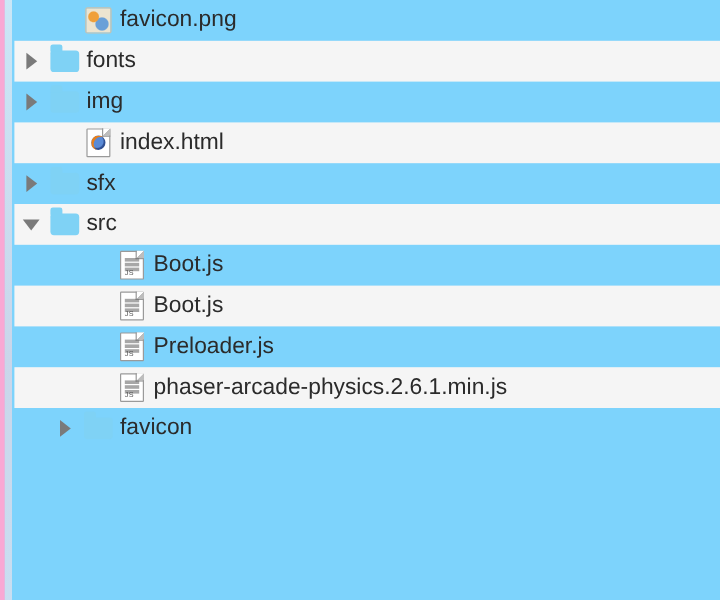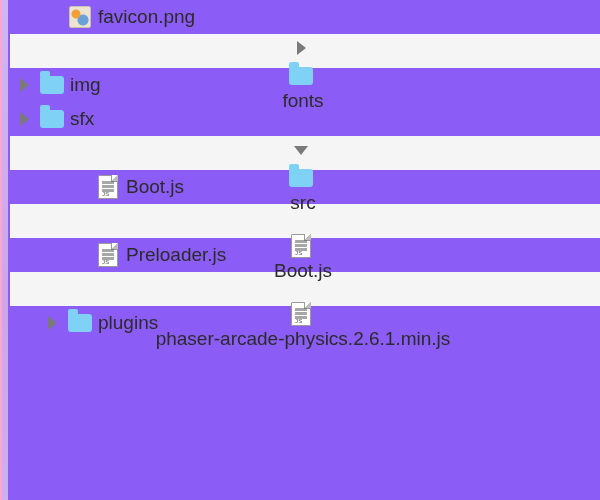--- a/index.html
+++ b/index.html
@@ -7,36 +7,36 @@
     width: 600px; height: 500px;
     font-family: -apple-system, "Helvetica Neue", Arial, sans-serif;
     font-size: 19px;
     color: #2b2b2b;
     background: #fff;
     overflow: hidden;
   }
   .panel {
     position: relative;
     width: 600px; height: 500px;
-    border-left: 2px solid #f9a8d4;
-    background: #8b5cf6;
+    border-left: 4px solid #f9a8d4;
+    background: #7dd3fc;
   }
   .gradient-strip {
     position: absolute; left: 0; top: 0; bottom: 0; width: 6px;
     background: linear-gradient(to bottom, #fdf4f3 0%, #fcd8de 60%, #fbe6ea 100%);
     opacity: .6;
   }
   .tree { position: absolute; left: 8px; right: 0; top: 0; bottom: 0; }
   .row {
     display: flex; align-items: center;
     height: 34px;
     padding-right: 8px;
     white-space: nowrap;
   }
-  .row.alt { background: #f5f5f5; flex-direction: column; }
+  .row.alt { background: #f5f5f5; }
   .chevcell {
     width: 28px; height: 34px;
     display: flex; align-items: center; justify-content: center;
     flex: 0 0 28px;
   }
   .indent { display:inline-block; height:1px; }
   .iconcell {
     width: 28px; height: 34px;
     display: flex; align-items: center; justify-content: center;
     flex: 0 0 28px;
@@ -130,20 +130,31 @@
       <div class="row">
         <span class="indent" style="width: 0px;"></span>
         <div class="chevcell">
           <div class="chev-right"></div>
         </div>
         <div class="iconcell">
           <div class="folder"></div>
         </div>
         <span class="label">img</span>
       </div>
+      <div class="row alt">
+        <span class="indent" style="width: 28px;"></span>
+        <div class="chevcell"></div>
+        <div class="iconcell">
+          <div class="page htmlfile">
+            <div class="fold"></div>
+            <div class="ff"></div>
+          </div>
+        </div>
+        <span class="label">index.html</span>
+      </div>
       <div class="row">
         <span class="indent" style="width: 0px;"></span>
         <div class="chevcell">
           <div class="chev-right"></div>
         </div>
         <div class="iconcell">
           <div class="folder"></div>
         </div>
         <span class="label">sfx</span>
       </div>
@@ -206,16 +217,16 @@
         <span class="label">phaser-arcade-physics.2.6.1.min.js</span>
       </div>
       <div class="row">
         <span class="indent" style="width: 28px;"></span>
         <div class="chevcell">
           <div class="chev-right"></div>
         </div>
         <div class="iconcell">
           <div class="folder"></div>
         </div>
-        <span class="label">plugins</span>
+        <span class="label">favicon</span>
       </div>
     </div>
 </div>
 
 </body></html>

